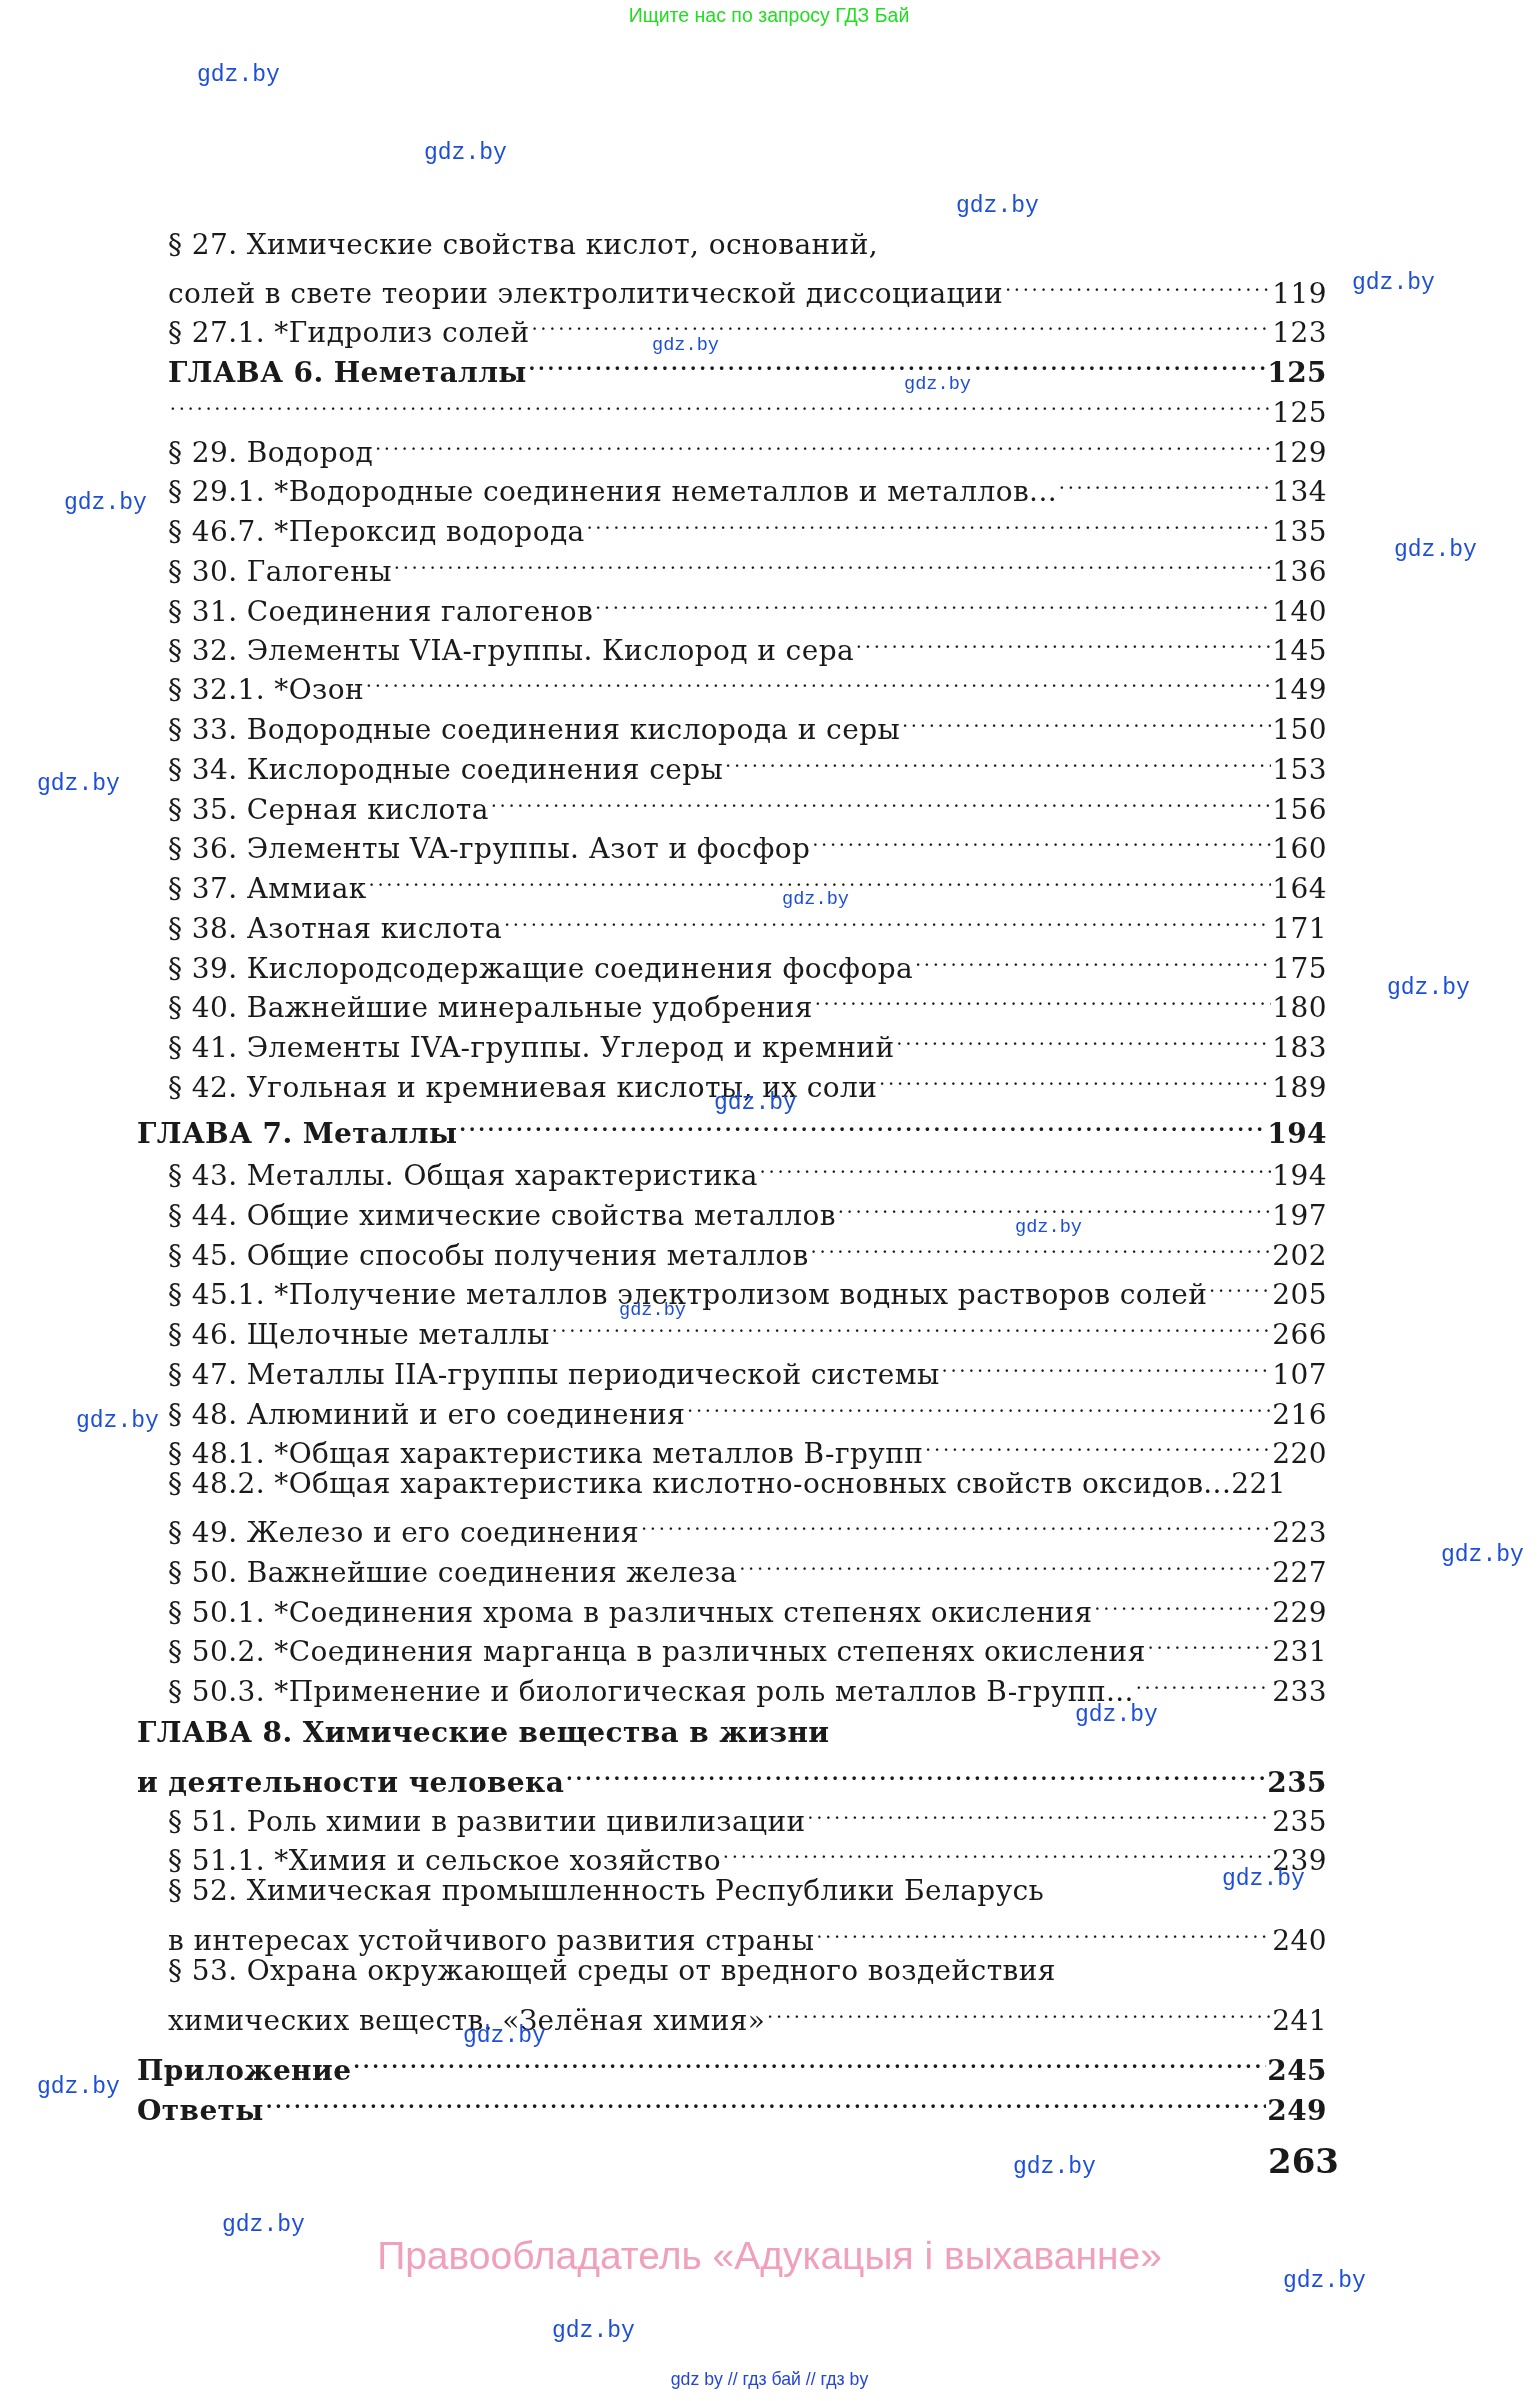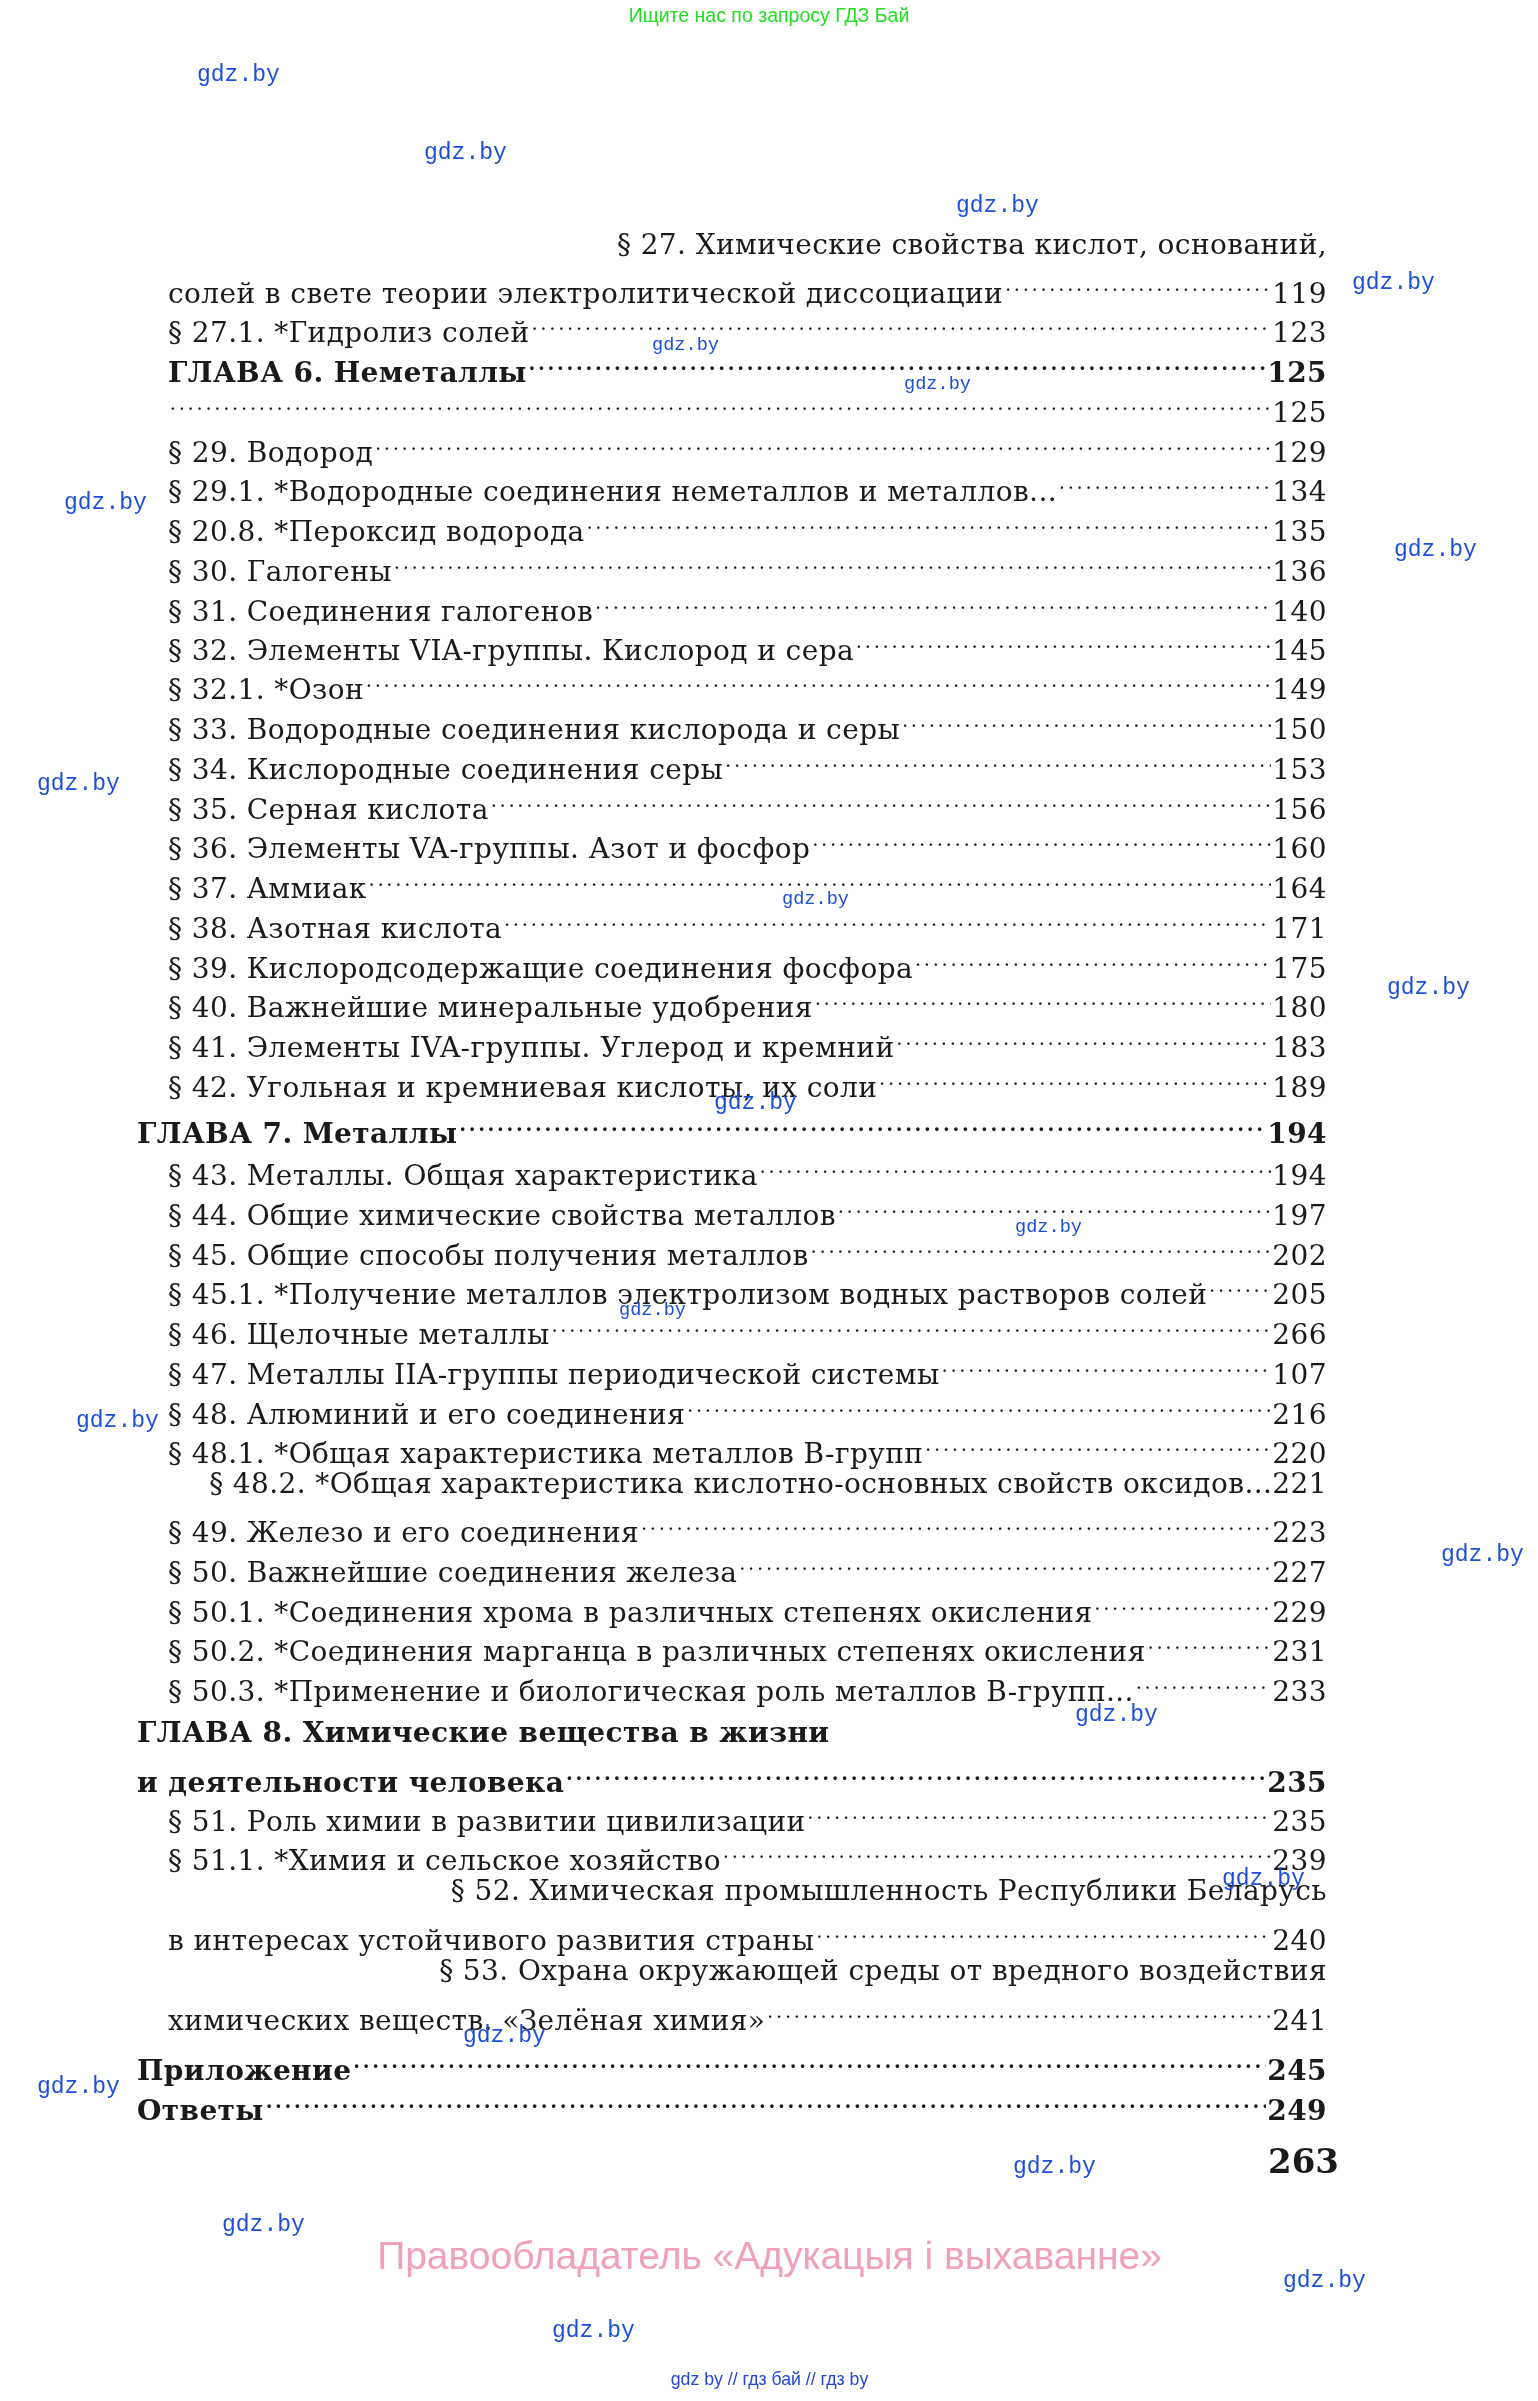--- a/index.html
+++ b/index.html
@@ -6,21 +6,21 @@
   body { width: 1539px; height: 2401px; position: relative; overflow: hidden; font-family: "DejaVu Serif", "Liberation Serif", serif; color: #1a1a1a; }
   .top-banner { position: absolute; top: 3.5px; left: 0; width: 1538px; text-align: center; font-family: "Liberation Sans", sans-serif; font-size: 19.5px; color: #22dd22; }
   .wm { position: absolute; font-family: Liberation Mono, monospace; font-size: 23px; color: #1d4ed8; white-space: nowrap; }
   .wm.small { font-size: 18.6px; }
   .toc { position: absolute; left: 0; top: 0; width: 1539px; }
   .row { position: absolute; display: flex; align-items: baseline; font-size: 28px; letter-spacing: 0.4px; height: 39px; line-height: 39px; white-space: nowrap; }
   .row .label { flex: 0 0 auto; }
   .row .dots { flex: 1 1 auto; overflow: hidden; margin: 0 1.8px; position: relative; height: 39px; }
   .row .dots::before { content: "........................................................................................................................................................................................................"; position: absolute; left: 0; bottom: 8.9px; line-height: 1; letter-spacing: 2.7px; font-size: 19.5px; }
   .row .page { flex: 0 0 auto; text-align: right; }
-  .row.sec { left: 168px; width: 1159px; justify-content: flex-end; }
+  .row.sec { left: 168px; width: 1159px; }
   .row.ch { left: 137px; width: 1190px; font-weight: bold; }
   .row.ch6 { left: 168px; width: 1159px; font-weight: bold; }
   .row.cont { left: 168px; width: 1159px; }
   .pagenum { position: absolute; left: 1268px; top: 2141px; font-size: 34px; font-weight: bold; width: 62px; text-align: center; }
   .rights { position: absolute; top: 2234px; left: 0; width: 1539px; text-align: center; font-family: "Liberation Sans", sans-serif; font-size: 39px; color: #f0a0bc; }
   .footer { position: absolute; top: 2369px; left: 0; width: 1539px; text-align: center; font-family: "Liberation Sans", sans-serif; font-size: 17.7px; color: #2446d8; }
 </style>
 </head>
 <body>
 
@@ -53,21 +53,21 @@
       <span class="label">§ 29. Водород </span>
       <span class="dots"></span>
       <span class="page">129</span>
     </div>
   <div class="row sec" style="top:462px">
       <span class="label">§ 29.1. *Водородные соединения неметаллов и металлов... </span>
       <span class="dots"></span>
       <span class="page">134</span>
     </div>
   <div class="row sec" style="top:502px">
-      <span class="label">§ 20.8. *Пероксид водорода </span>
+      <span class="label">§ 46.7. *Пероксид водорода </span>
       <span class="dots"></span>
       <span class="page">135</span>
     </div>
   <div class="row sec" style="top:542px">
       <span class="label">§ 30. Галогены </span>
       <span class="dots"></span>
       <span class="page">136</span>
     </div>
   <div class="row sec" style="top:582px">
       <span class="label">§ 31. Соединения галогенов </span>

